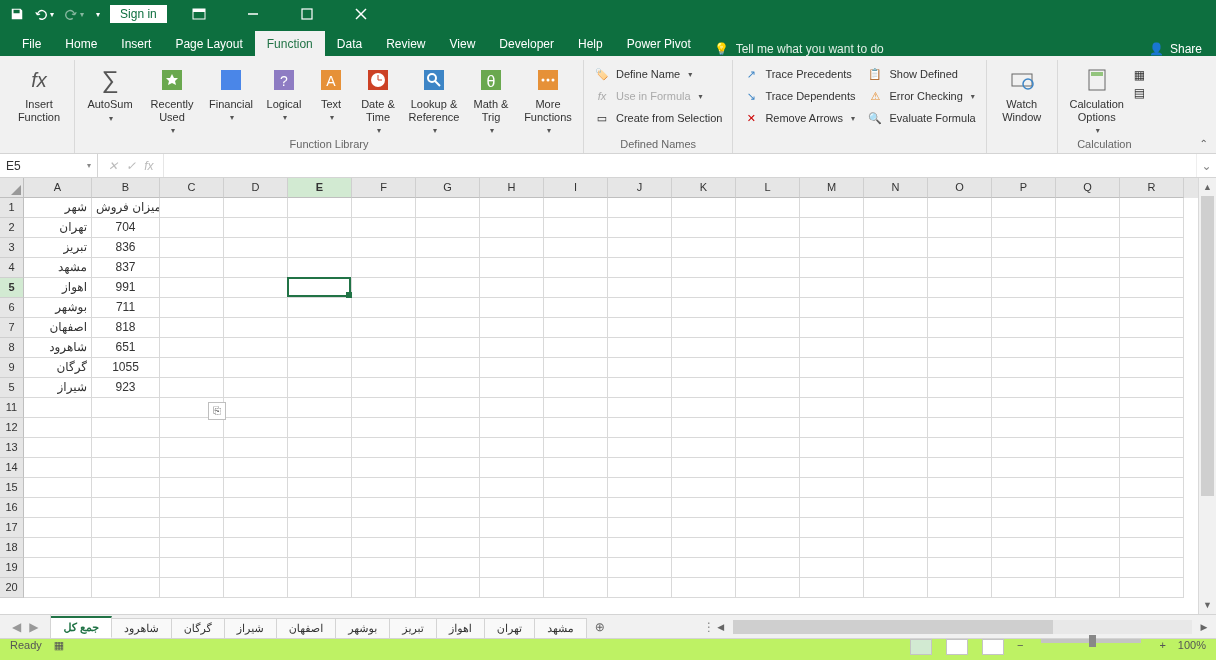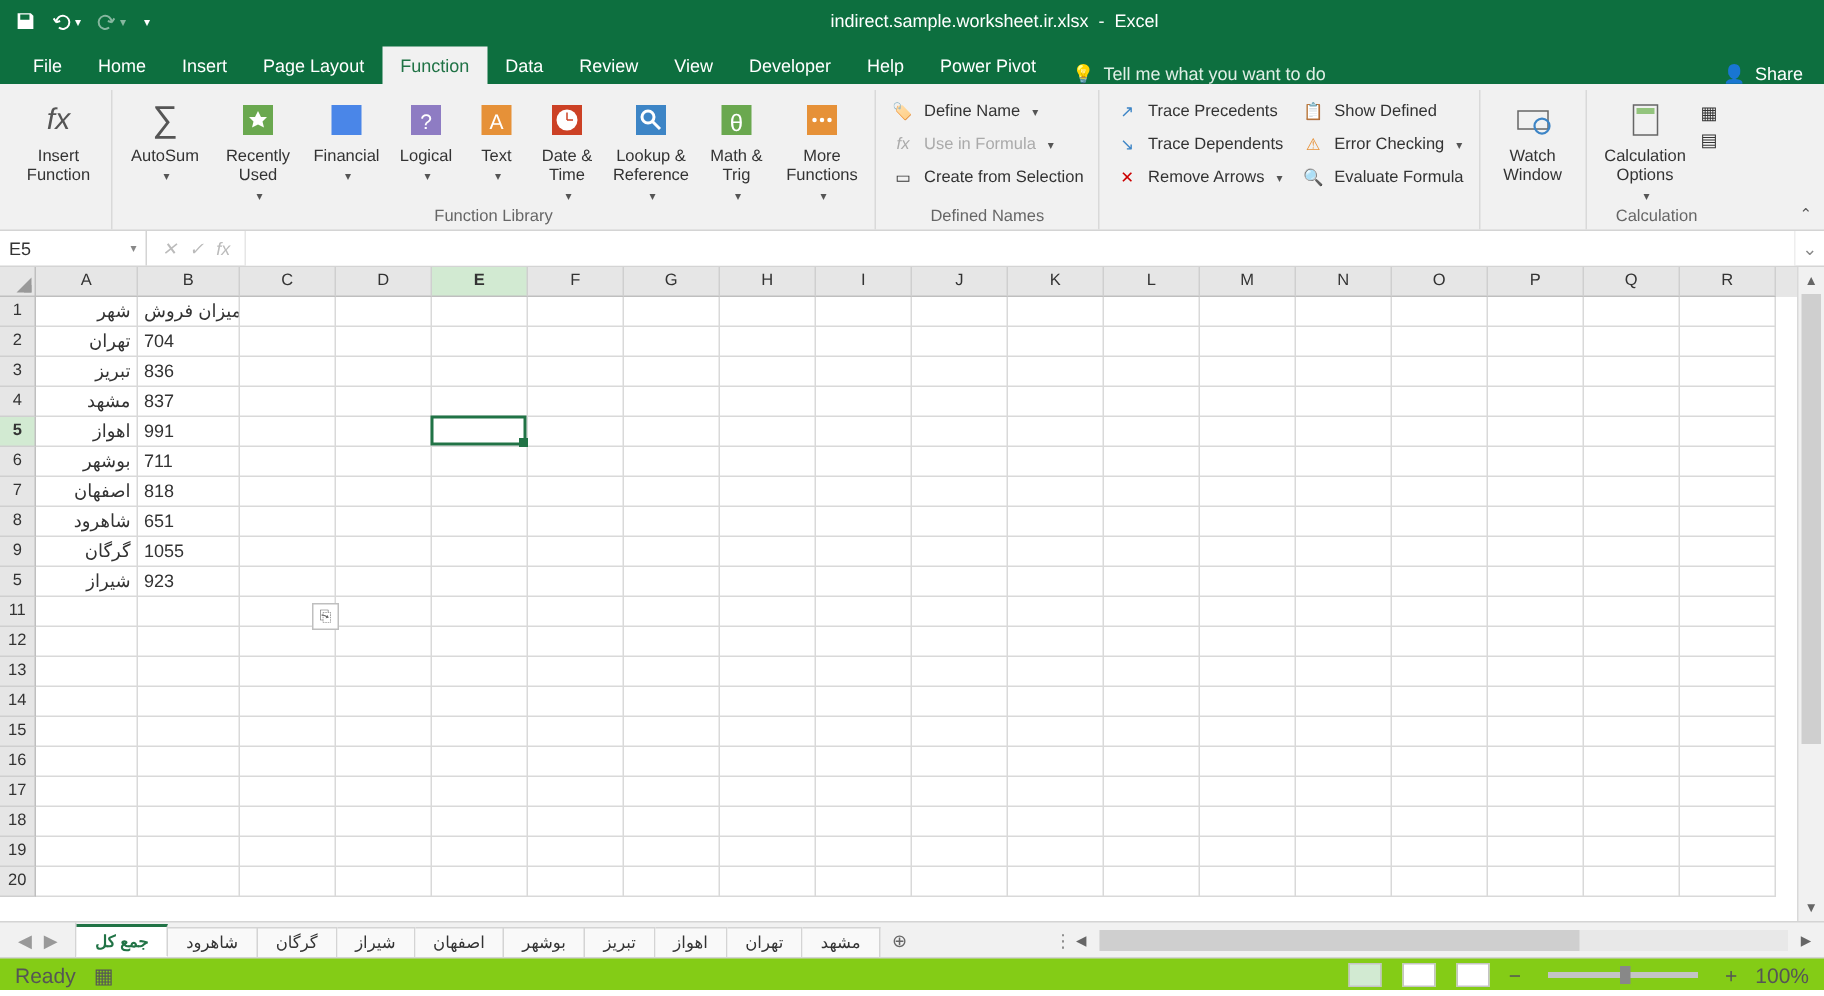--- a/index.html
+++ b/index.html
@@ -35,37 +35,37 @@
 .sheet-area { position:relative; height:436px; overflow:hidden; }
 .colhdr { position:absolute; left:24px; top:0; right:18px; height:20px; display:flex; background:#e6e6e6; }
 .colhdr div { border-right:1px solid #cfcfcf; border-bottom:1px solid #bfbfbf; text-align:center; font-size:11px; color:#333; line-height:19px; }
 .rowhdr { position:absolute; left:0; top:20px; width:24px; background:#e6e6e6; }
 .rowhdr div { height:20px; border-bottom:1px solid #cfcfcf; border-right:1px solid #bfbfbf; text-align:center; font-size:11px; color:#333; line-height:19px; }
 .selectall { position:absolute; left:0; top:0; width:24px; height:20px; background:#e6e6e6; border-right:1px solid #bfbfbf; border-bottom:1px solid #bfbfbf; }
 .selectall::after { content:""; position:absolute; right:2px; bottom:2px; border:5px solid transparent; border-right-color:#999; border-bottom-color:#999; }
 .grid { position:absolute; left:24px; top:20px; right:18px; bottom:0; }
 .grow { display:flex; height:20px; }
 .gc { border-right:1px solid #d9d9d9; border-bottom:1px solid #d9d9d9; font-size:12px; padding:0 4px; line-height:19px; overflow:hidden; white-space:nowrap; text-align:right; }
-.gc.ctr { text-align:left; }
+.gc.ctr { text-align:center; }
 .vsb { position:absolute; right:0; top:0; width:18px; bottom:0; background:#f1f1f1; border-left:1px solid #d9d9d9; }
 .vsb .arrow { height:18px; display:flex; align-items:center; justify-content:center; font-size:9px; color:#666; }
 .vsb .thumb { position:absolute; top:18px; left:2px; right:2px; height:300px; background:#cfcfcf; }
 .selcell { position:absolute; border:2px solid #217346; background:transparent; pointer-events:none; }
 .selcell::after { content:""; position:absolute; right:-3px; bottom:-3px; width:6px; height:6px; background:#217346; }
 .qabtn { position:absolute; width:18px; height:18px; border:1px solid #bfbfbf; background:#fff; display:flex; align-items:center; justify-content:center; font-size:10px; color:#666; }
 .sheettabs { height:24px; border-top:1px solid #d4d4d4; display:flex; align-items:stretch; background:#f1f1f1; }
 .nav-arrows { display:flex; align-items:center; gap:8px; padding:0 12px; color:#999; border-right:1px solid #d4d4d4; }
 .sht { padding:3px 12px; border-right:1px solid #d4d4d4; font-size:11px; background:#f9f9f9; cursor:pointer; border-top:1px solid #d4d4d4; margin-top:2px; }
 .sht.active { background:#fff; color:#217346; border-top:2px solid #217346; font-weight:600; margin-top:0; border-bottom:1px solid #fff; }
 .newsheet { width:26px; display:flex; align-items:center; justify-content:center; color:#666; }
 .hscroll { flex:1; display:flex; align-items:center; padding:0 4px; gap:4px; }
 .hscroll .track { flex:1; height:14px; background:#e8e8e8; position:relative; }
 .hscroll .thumb { position:absolute; left:0; top:0; bottom:0; width:320px; background:#cfcfcf; }
 .hscroll .ar { width:16px; height:16px; display:flex; align-items:center; justify-content:center; font-size:9px; color:#666; }
-.statusbar { height:22px; background:#84cc16; border-top:1px solid #d4d4d4; display:flex; align-items:center; padding:0 10px; font-size:14px; color:#555; gap:12px; }
+.statusbar { height:22px; background:#bef264; border-top:1px solid #d4d4d4; display:flex; padding:0 10px; font-size:11px; color:#555; gap:12px; }
 .statusbar .spacer { flex:1; }
 .viewbtn { width:22px; height:16px; border:1px solid #c4c4c4; background:#fff; display:inline-block; margin:0 1px; }
 .zoom-slider { width:100px; height:4px; background:#c4c4c4; position:relative; margin:0 6px; }
 .zoom-slider .mid { position:absolute; left:50%; top:-3px; width:1px; height:10px; background:#888; }
 .zoom-slider .knob { position:absolute; left:48px; top:-4px; width:7px; height:12px; background:#888; }
 .lbl{display:block}
 .colhdr .selcol { background:#d2ead2; font-weight:600; }
 .rowhdr .selrow { background:#d2ead2; font-weight:600; }
 </style>
 </head>
@@ -85,22 +85,44 @@
         <span class="tri" style="color:#fff">▾</span>
       </span>
     <span class="ic" style="opacity:.5">
         <svg width="14" height="14" viewBox="0 0 16 16">
           <path fill="none" stroke="#fff" stroke-width="1.5" d="M12 9a5 5 0 1 0-2 4M12 9l2-3m-2 3l-3-1"></path>
         </svg>
         <span class="tri" style="color:#fff">▾</span>
       </span>
     <span class="tri" style="color:#fff">▾</span>
   </div>
-  <div class="title-center">
-    <span>indirect.sample.worksheet.ir.xlsx</span> &nbsp;-&nbsp; <span>Excel</span>
+  <div class="title-right">
+    <button class="signin">Sign in</button>
+    <span class="sysbtn">
+        <svg width="14" height="12" viewBox="0 0 14 12">
+          <rect x="1" y="1" width="12" height="10" fill="none" stroke="#fff"></rect>
+          <rect x="1" y="1" width="12" height="3" fill="#fff"></rect>
+        </svg>
+      </span>
+    <span class="sysbtn">
+        <svg width="12" height="12">
+          <line x1="1" y1="6" x2="11" y2="6" stroke="#fff" stroke-width="1.5"></line>
+        </svg>
+      </span>
+    <span class="sysbtn">
+        <svg width="12" height="12">
+          <rect x="1" y="1" width="10" height="10" fill="none" stroke="#fff" stroke-width="1.2"></rect>
+        </svg>
+      </span>
+    <span class="sysbtn">
+        <svg width="12" height="12">
+          <line x1="1" y1="1" x2="11" y2="11" stroke="#fff" stroke-width="1.5"></line>
+          <line x1="11" y1="1" x2="1" y2="11" stroke="#fff" stroke-width="1.5"></line>
+        </svg>
+      </span>
   </div>
 </div>
 
 <div class="tabbar">
   <div id="tabs-holder" style="display:flex;align-items:flex-end;">
       <div class="tab">File</div>
       <div class="tab">Home</div>
       <div class="tab">Insert</div>
       <div class="tab">Page Layout</div>
       <div class="tab active">Function</div>

